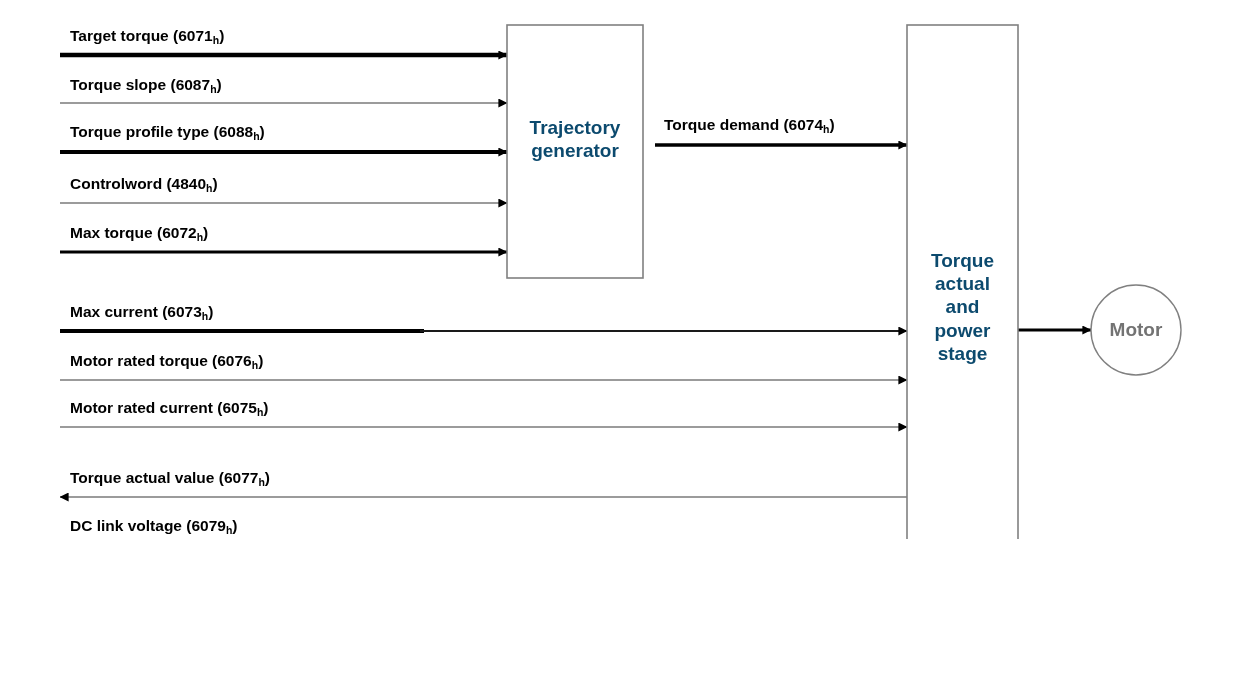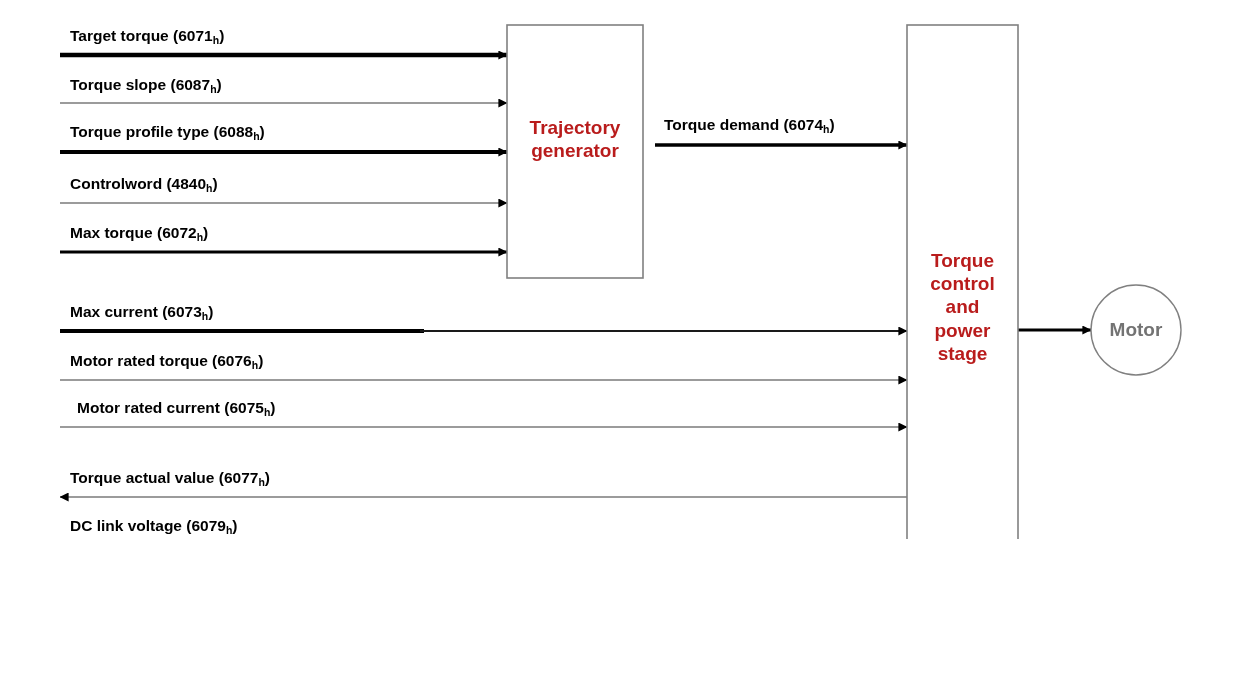--- a/index.html
+++ b/index.html
@@ -38,21 +38,21 @@
     font-weight: bold;
     vertical-align: baseline;
     position: relative;
     top: 3px;
   }
   .box-label {
     position: absolute;
     font-family: "Liberation Sans", sans-serif;
     font-size: 19px;
     font-weight: bold;
-    color: #b91c1c;
+    color: #0c4a6e;
     text-align: center;
     line-height: 1.22;
     white-space: pre-line;
   }
   .circle-label {
     position: absolute;
     font-family: "Liberation Sans", sans-serif;
     font-size: 19px;
     font-weight: bold;
     color: #737373;
@@ -152,41 +152,41 @@
   </div>
 
   <div class="sig-label" style="left:70px; top:304px;">
     <span>Max current (6073</span><sub>h</sub><span>)</span>
   </div>
 
   <div class="sig-label" style="left:70px; top:353px;text-align:right;">
     <span>Motor rated torque (6076</span><sub>h</sub><span>)</span>
   </div>
 
-  <div class="sig-label" style="left:77px; top:400px;text-align:center;">
+  <div class="sig-label" style="left:70px; top:400px;text-align:center;">
     <span>Motor rated current (6075</span><sub>h</sub><span>)</span>
   </div>
 
   <div class="sig-label" style="left:70px; top:470px;">
     <span>Torque actual value (6077</span><sub>h</sub><span>)</span>
   </div>
 
   <div class="sig-label" style="left:70px; top:518px;">
     <span>DC link voltage (6079</span><sub>h</sub><span>)</span>
   </div>
 
   <div class="sig-label" style="left:664px; top:117px;">
     <span>Torque demand (6074</span><sub>h</sub><span>)</span>
   </div>
 
   <div class="box-label" style="left:507px; top:116px; width:136px;">Trajectory
 generator</div>
 
   <div class="box-label" style="left:907px; top:249px; width:111px;">Torque
-control
+actual
 and
 power
 stage</div>
 
   <div class="circle-label" style="left:1091px; top:320px; width:90px;">Motor</div>
 
   <div class="iec-mark" style="left:1146px; top:613px;">IEC</div>
 
 </div>
 

